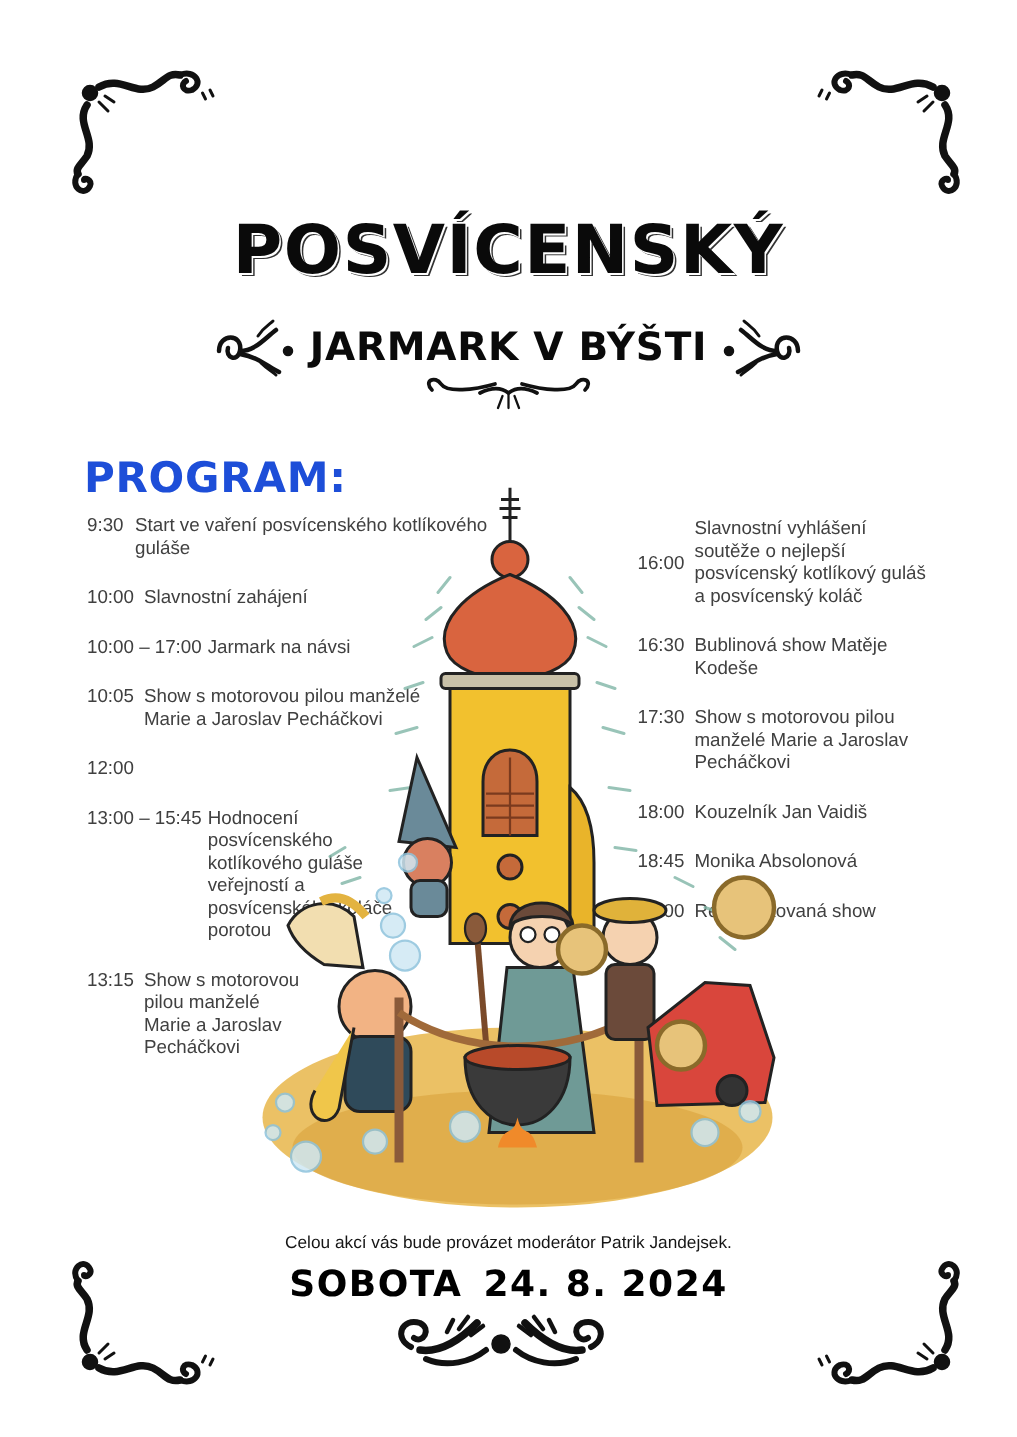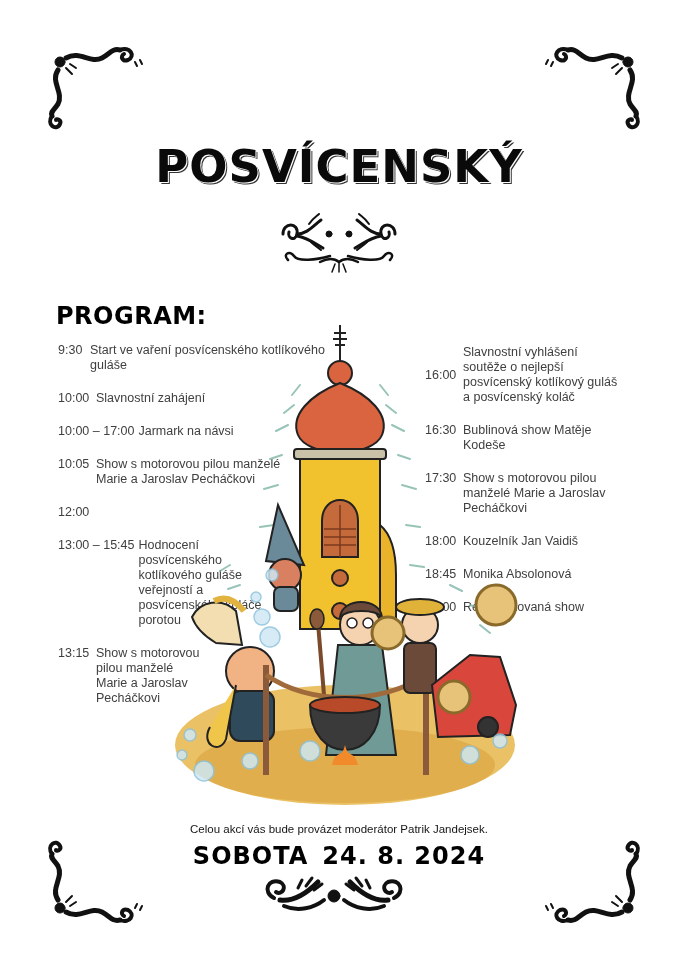--- a/index.html
+++ b/index.html
@@ -26,21 +26,21 @@
   .subtitle {
     font-family: "DejaVu Sans", sans-serif; font-weight: 900; font-size: 26px; color: #0a0a0a;
     letter-spacing: 0.5px;
   }
   .flourish { width: 56px; height: 40px; }
   .flourish.right { transform: scaleX(-1); }
   .under-ornament { position: absolute; left: 280px; top: 248px; width: 118px; height: 26px; }
 
   .program-heading {
     position: absolute; left: 56px; top: 302px;
-    font-family: "DejaVu Sans", sans-serif; font-weight: 900; font-size: 24px; color: #000000;
+    font-family: "DejaVu Sans", sans-serif; font-weight: 900; font-size: 28px; color: #1d4ed8;
     letter-spacing: 0.5px;
   }
 
   .col { position: absolute; font-family: "Liberation Sans Narrow", "Liberation Sans", sans-serif; }
   .col-left { left: 58px; top: 343px; width: 300px; }
   .col-right { left: 425px; top: 345px; width: 210px; }
   .entry { display: flex; font-size: 12.5px; line-height: 15px; color: #404040; transform-origin: left top; }
   .entry .time { white-space: nowrap; flex: none; }
   .entry .text { padding-left: 4px; }
   .col-left .entry .time { width: 28px; }
@@ -122,20 +122,21 @@
 <div class="subtitle-row">
   <svg class="flourish" viewBox="0 0 56 40">
     <g fill="none" stroke="#111" stroke-linecap="round">
       <path d="M4 22 C4 10,20 10,18 22 C16 30,8 26,10 20" stroke-width="3"></path>
       <path d="M18 22 C28 22,34 14,42 8" stroke-width="3"></path>
       <path d="M18 24 C30 26,36 32,44 36" stroke-width="3"></path>
       <path d="M30 12 C34 6,38 4,40 2 M32 30 C36 34,40 36,42 38" stroke-width="2"></path>
       <circle cx="50" cy="22" r="3" fill="#111"></circle>
     </g>
   </svg>
+  <span class="subtitle">JARMARK V BÝŠTI</span>
   <svg class="flourish right" viewBox="0 0 56 40">
     <g fill="none" stroke="#111" stroke-linecap="round">
       <path d="M4 22 C4 10,20 10,18 22 C16 30,8 26,10 20" stroke-width="3"></path>
       <path d="M18 22 C28 22,34 14,42 8" stroke-width="3"></path>
       <path d="M18 24 C30 26,36 32,44 36" stroke-width="3"></path>
       <path d="M30 12 C34 6,38 4,40 2 M32 30 C36 34,40 36,42 38" stroke-width="2"></path>
       <circle cx="50" cy="22" r="3" fill="#111"></circle>
     </g>
   </svg>
 </div>

